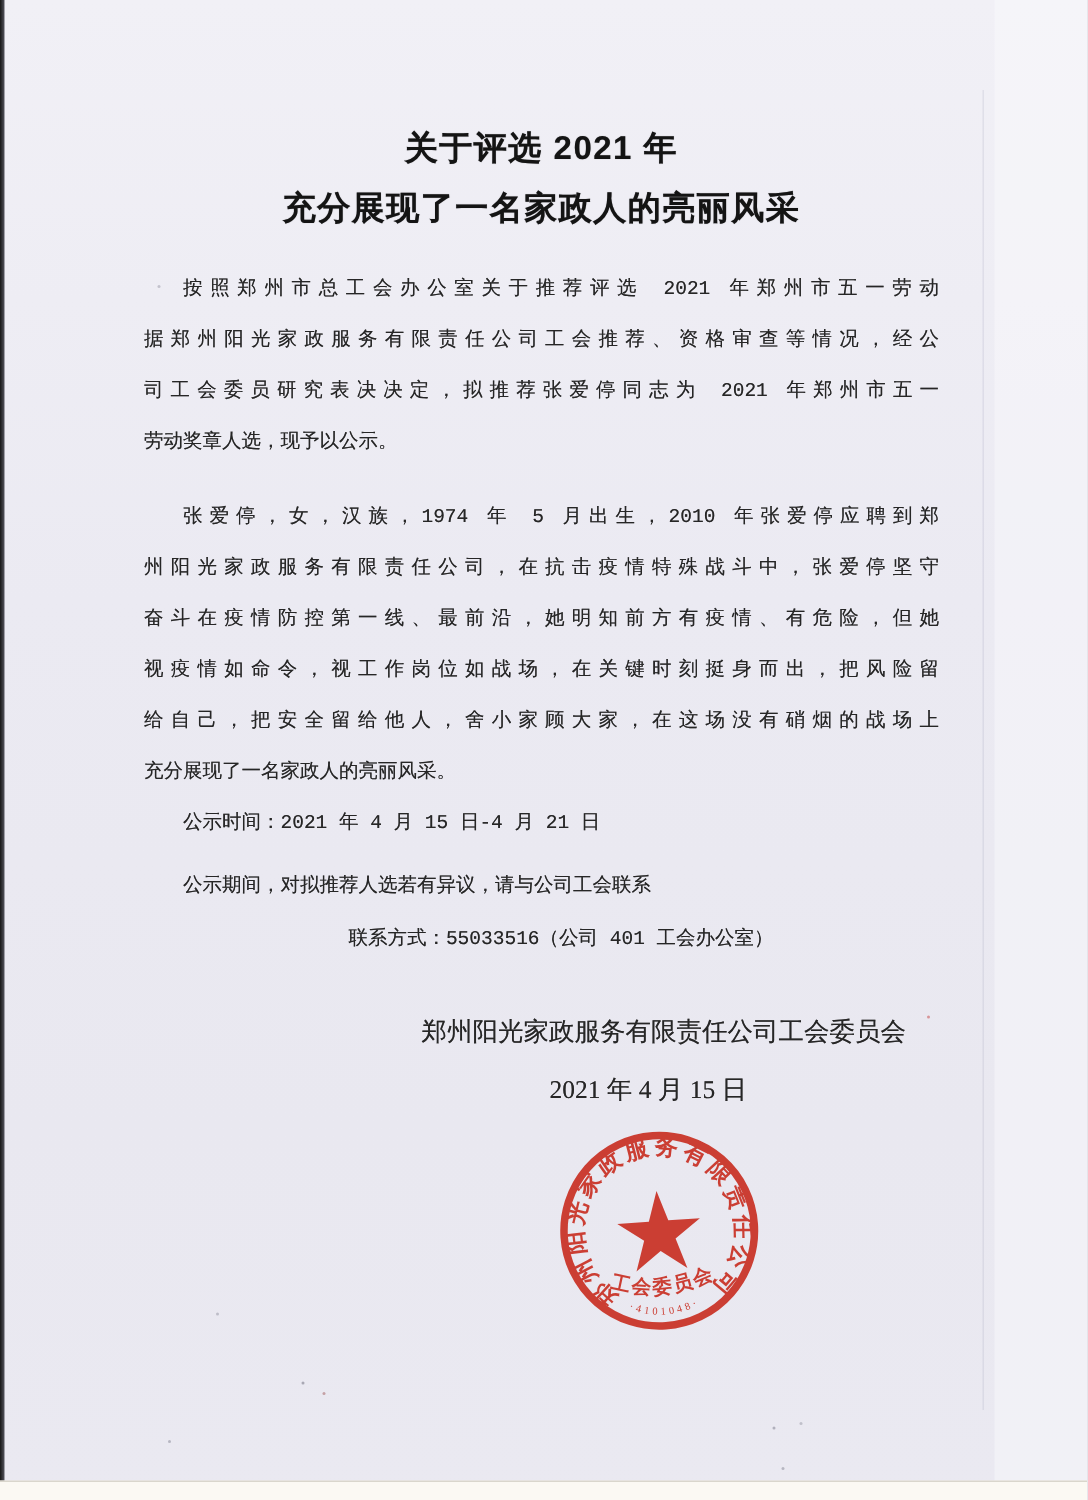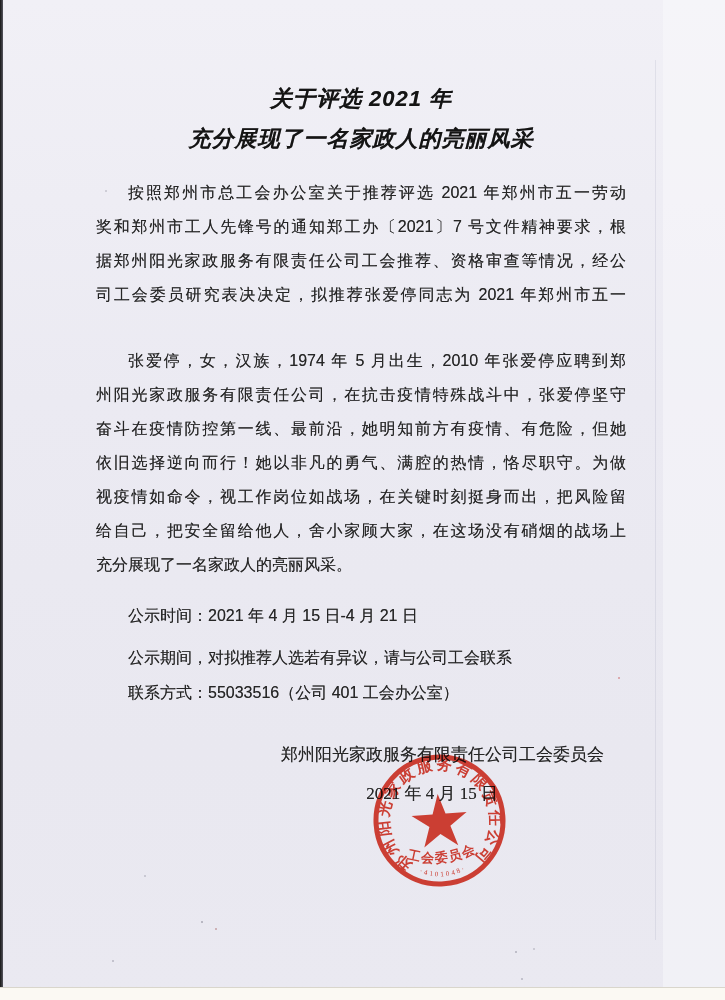--- a/index.html
+++ b/index.html
@@ -32,37 +32,36 @@
                -96px -731px 0 rgba(130,130,145,0.4);
   }
 
   .content { position:absolute; left:96px; top:0; width:530px; }
 
   .title {
     font-family:"Liberation Sans","DejaVu Sans",sans-serif;
     font-weight:bold; font-size:22px; line-height:26px;
     color:#141414; text-align:center; letter-spacing:1px;
     text-shadow:0 0 0.5px rgba(20,20,20,0.5);
-    font-style:italic;
   }
   .title-1 { margin-top:86px; }
   .title-2 { margin-top:14px; }
 
   .body-block { margin-top:24px; }
   .line {
-    font-family:Liberation Sans, sans-serif;
-    font-size:16px; line-height:34px; height:34px;
+    font-family:Liberation Mono, monospace;
+    font-size:13px; line-height:34px; height:34px;
     color:#262626; text-shadow:0 0 0.4px rgba(35,35,35,0.6);
     overflow:hidden;
   }
   .j   { text-align:justify; text-align-last:justify; }
   .end { text-align:left; }
   .indent { text-indent:2em; }
-  .g16 { margin-top:32px; } .g17 { margin-top:17px; }
-  .g8  { margin-top:8px; }  .g1  { margin-top:1px; }
+  .g16 { margin-top:16px; } .g17 { }
+  .g8  { margin-top:8px; }  .g1  { margin-top:1px;text-align:center; }
 
   .signature {
     margin-top:28px; font-family:"Liberation Serif","DejaVu Serif",serif;
     font-size:17px; line-height:34px; color:#262626; text-align:right;
     padding-right:22px; text-shadow:0 0 0.4px rgba(35,35,35,0.6);
   }
   .date {
     margin-top:5px; font-family:"Liberation Serif","DejaVu Serif",serif;
     font-size:17px; line-height:34px; color:#262626; text-align:right;
     padding-right:128px; text-shadow:0 0 0.4px rgba(35,35,35,0.6);
@@ -82,27 +81,26 @@
 
 <div class="page">
 
   <div class="content">
 
     <div class="title title-1">关于评选 2021 年</div>
     <div class="title title-2">充分展现了一名家政人的亮丽风采</div>
 
     <div class="body-block">
       <div class="line j indent">按照郑州市总工会办公室关于推荐评选 2021 年郑州市五一劳动</div>
-      <div class="line j">奖和郑州市工人先锋号的通知郑工办〔2021〕7 号文件精神要求，根</div>
       <div class="line j">据郑州阳光家政服务有限责任公司工会推荐、资格审查等情况，经公</div>
       <div class="line j">司工会委员研究表决决定，拟推荐张爱停同志为 2021 年郑州市五一</div>
+      <div class="line end">劳动奖章人选，现予以公示。</div>
       <div class="line j indent g16">张爱停，女，汉族，1974 年 5 月出生，2010 年张爱停应聘到郑</div>
       <div class="line j">州阳光家政服务有限责任公司，在抗击疫情特殊战斗中，张爱停坚守</div>
       <div class="line j">奋斗在疫情防控第一线、最前沿，她明知前方有疫情、有危险，但她</div>
-      <div class="line j">依旧选择逆向而行！她以非凡的勇气、满腔的热情，恪尽职守。为做</div>
       <div class="line j">视疫情如命令，视工作岗位如战场，在关键时刻挺身而出，把风险留</div>
       <div class="line j">给自己，把安全留给他人，舍小家顾大家，在这场没有硝烟的战场上</div>
       <div class="line end">充分展现了一名家政人的亮丽风采。</div>
       <div class="line end indent g17">公示时间：2021 年 4 月 15 日-4 月 21 日</div>
       <div class="line end indent g8">公示期间，对拟推荐人选若有异议，请与公司工会联系</div>
       <div class="line end indent g1">联系方式：55033516（公司 401 工会办公室）</div>
     </div>
 
     <div class="signature">郑州阳光家政服务有限责任公司工会委员会</div>
     <div class="date">2021 年 4 月 15 日</div>

